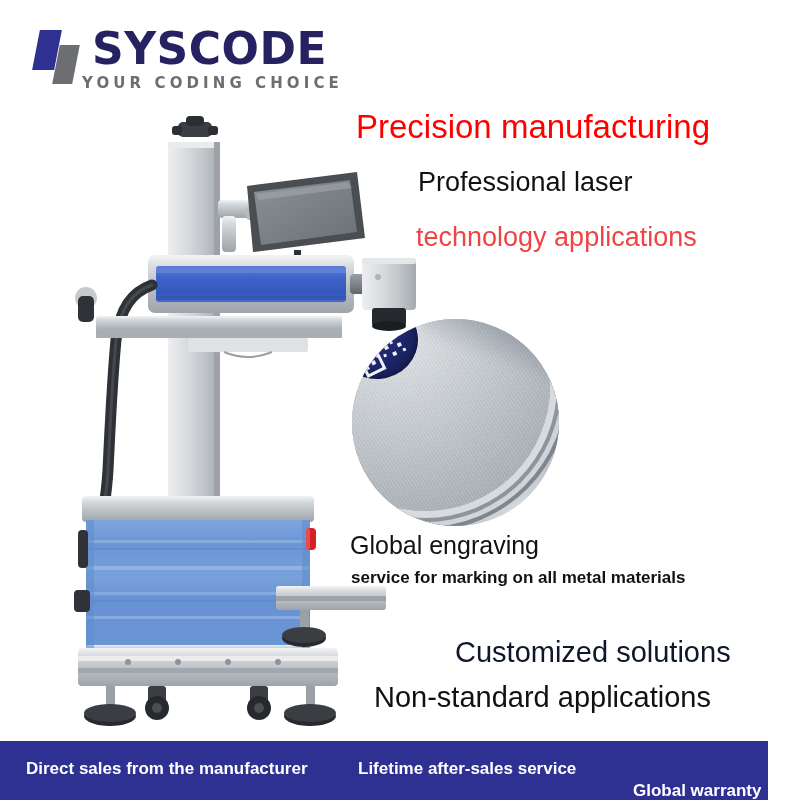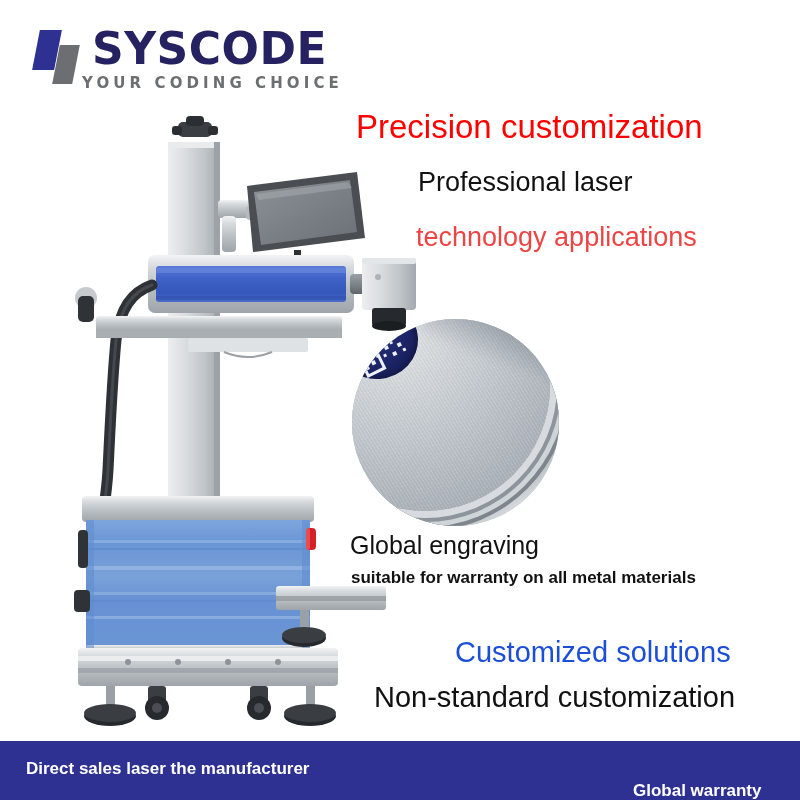--- a/index.html
+++ b/index.html
@@ -10,21 +10,20 @@
   }
   body {
     font-family: "Liberation Sans", sans-serif;
   }
   #page {
     position: relative;
     width: 768px;
     height: 800px;
     background: #ffffff;
     overflow: hidden;
-    padding-left: 32px;
   }
 
   
   #logo-block {
     position: absolute;
     left: 34px;
     top: 28px;
     width: 320px;
     height: 62px;
   }
@@ -116,21 +115,21 @@
     font-size: 17px;
     font-weight: bold;
     color: #111111;
     white-space: nowrap;
   }
   #tagline-1 {
     position: absolute;
     left: 455px;
     top: 636px;
     font-size: 29px;
-    color: #1d4ed8;
+    color: #0f172a;
     white-space: nowrap;
   }
   #tagline-2 {
     position: absolute;
     left: 374px;
     top: 681px;
     font-size: 29px;
     color: #111111;
     white-space: nowrap;
   }
@@ -452,27 +451,28 @@
           <div class="qr-px" style="left:44px; top:44px; width:3px; height:3px;"></div>
           <div class="qr-px" style="left:17px; top:38px; width:3px; height:3px;"></div>
           <div class="qr-px" style="left:10px; top:42px; width:4px; height:4px;"></div>
           <div class="qr-px" style="left:3px;  top:45px; width:3px; height:3px;"></div>
         </div>
       </div>
       <div id="lid-specular"></div>
     </div>
   </div>
 
-  <div id="headline">Precision customization</div>
+  <div id="headline">Precision manufacturing</div>
   <div id="subhead-1">Professional laser</div>
   <div id="subhead-2">technology applications</div>
 
   <div id="inset-caption-title">Global engraving</div>
-  <div id="inset-caption-sub">suitable for warranty on all metal materials</div>
+  <div id="inset-caption-sub">service for marking on all metal materials</div>
 
   <div id="tagline-1">Customized solutions</div>
-  <div id="tagline-2">Non-standard customization</div>
+  <div id="tagline-2">Non-standard applications</div>
 
   <div id="footer-banner"></div>
-  <div class="footer-item" id="footer-item-0">Direct sales laser the manufacturer</div>
+  <div class="footer-item" id="footer-item-0">Direct sales from the manufacturer</div>
+  <div class="footer-item" id="footer-item-1">Lifetime after-sales service</div>
   <div class="footer-item" id="footer-item-2">Global warranty</div>
 
 </div>
 
 </body></html>

